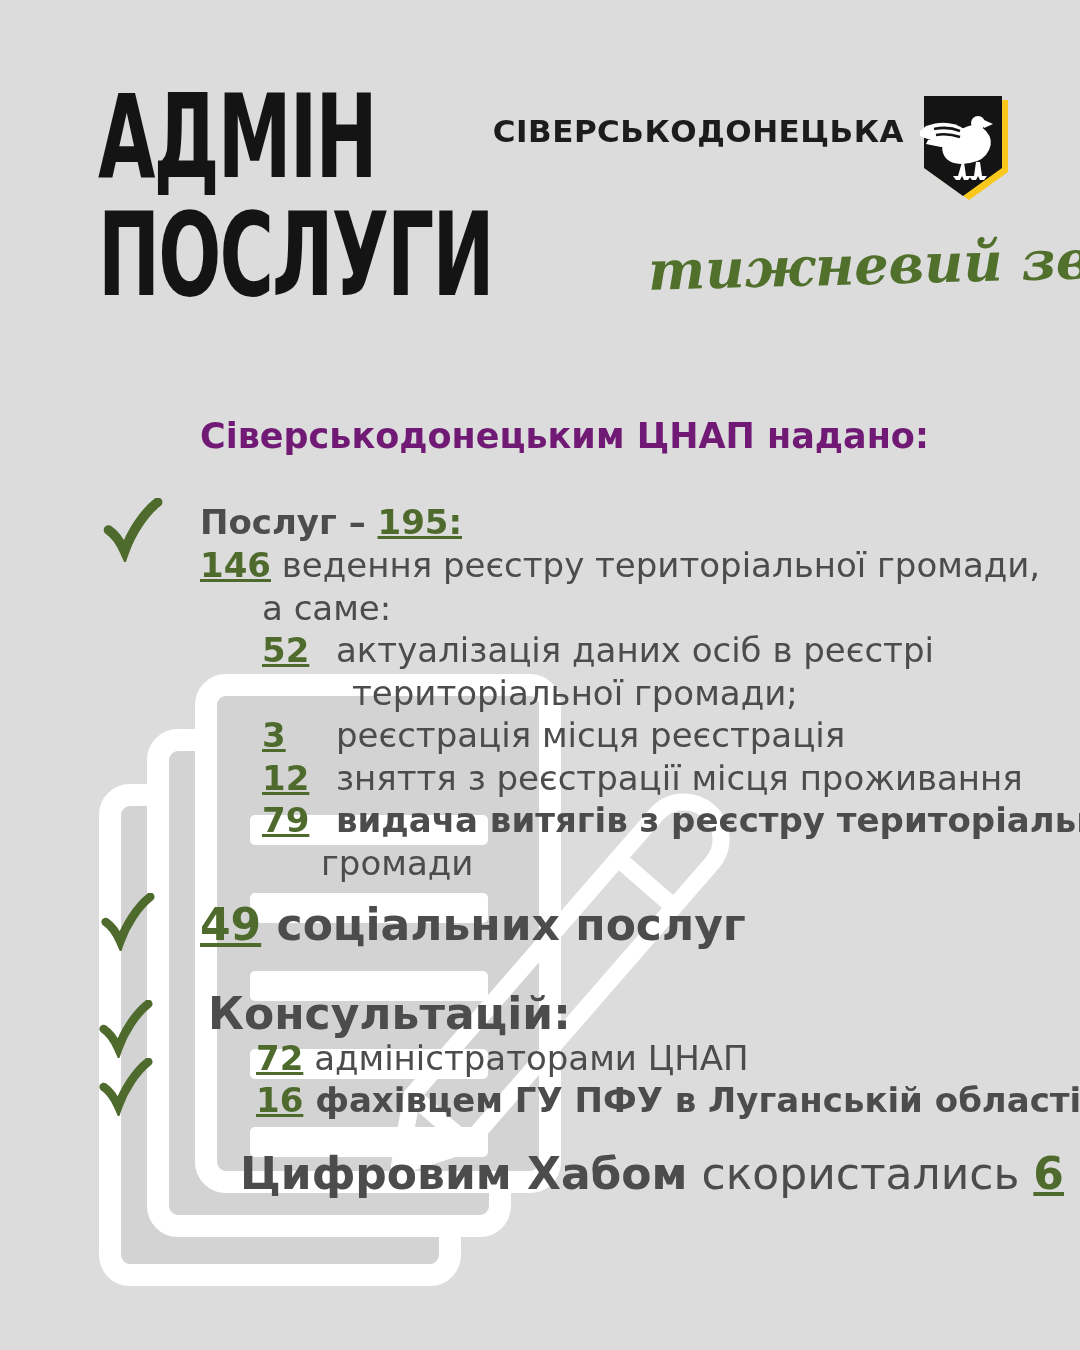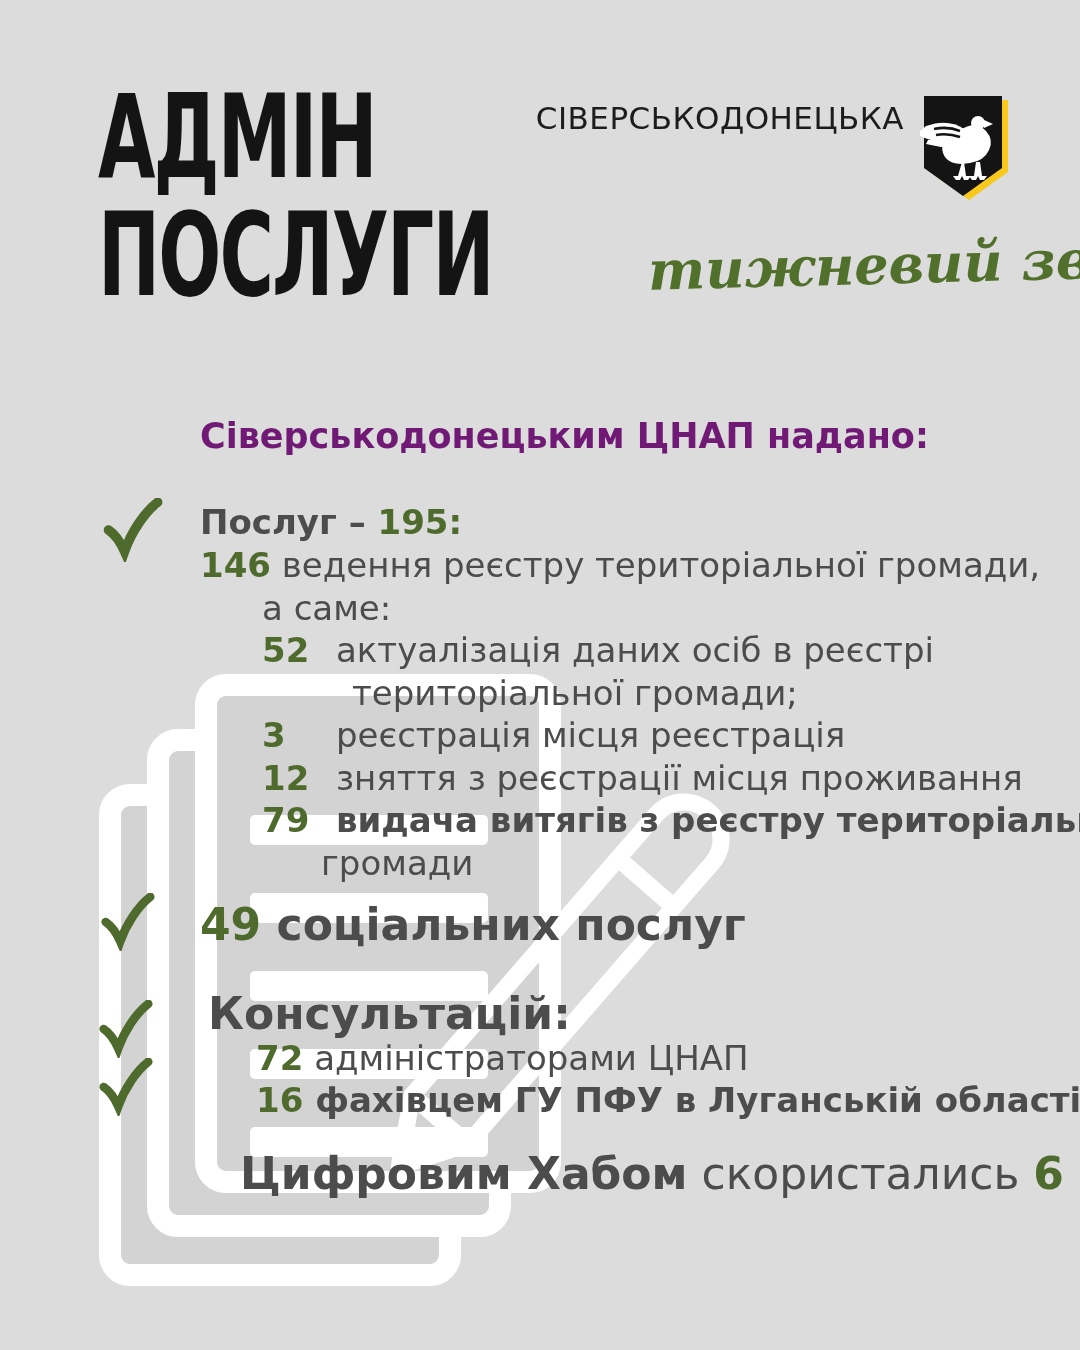--- a/index.html
+++ b/index.html
@@ -14,34 +14,34 @@
   }
   
   .title{
     position:absolute;left:98px;top:78px;color:var(--black);
     font-size:116px;font-weight:800;line-height:118px;letter-spacing:-3px;
     transform:scaleX(.64);transform-origin:left top;white-space:nowrap;
   }
   .logo-text{
     position:absolute;right:176px;top:100px;width:420px;text-align:right;color:#1c1c1c;
   }
-  .logo-name{font-size:31px;font-weight:400;letter-spacing:.5px;white-space:nowrap;}
+  .logo-name{font-size:31px;font-weight:700;letter-spacing:.5px;white-space:nowrap;margin-top:13px;}
   .logo-sub{font-size:15px;font-weight:600;letter-spacing:1.6px;margin-top:7px;white-space:nowrap;}
   .shield{position:absolute;left:920px;top:96px;width:90px;height:110px;}
   .script-note{
     position:absolute;left:648px;top:234px;width:370px;text-align:center;
     font-family:"DejaVu Serif","Liberation Serif",serif;font-style:italic;
     font-size:54px;font-weight:600;color:#50702c;transform:rotate(-1.5deg);white-space:nowrap;
   }
   
   .watermark{position:absolute;left:0;top:0;width:1080px;height:1350px;z-index:1;}
   
   .line{position:absolute;z-index:2;font-size:34px;line-height:43px;white-space:nowrap;}
   .b{font-weight:700;}
-  .g{color:var(--green);font-weight:700;}
+  .g{color:var(--green);font-weight:700;text-decoration:underline;}
   .num{display:inline-block;width:48px;text-align:left;margin-right:26px;}
   .check{position:absolute;z-index:2;width:58px;height:58px;}
   .heading{font-size:35px;font-weight:700;color:#701a75;}
   .big{font-size:44px;}
 </style>
 </head>
 <body>
 
 <svg class="watermark" viewBox="0 0 1080 1350" xmlns="http://www.w3.org/2000/svg" aria-hidden="true">
   <g>

